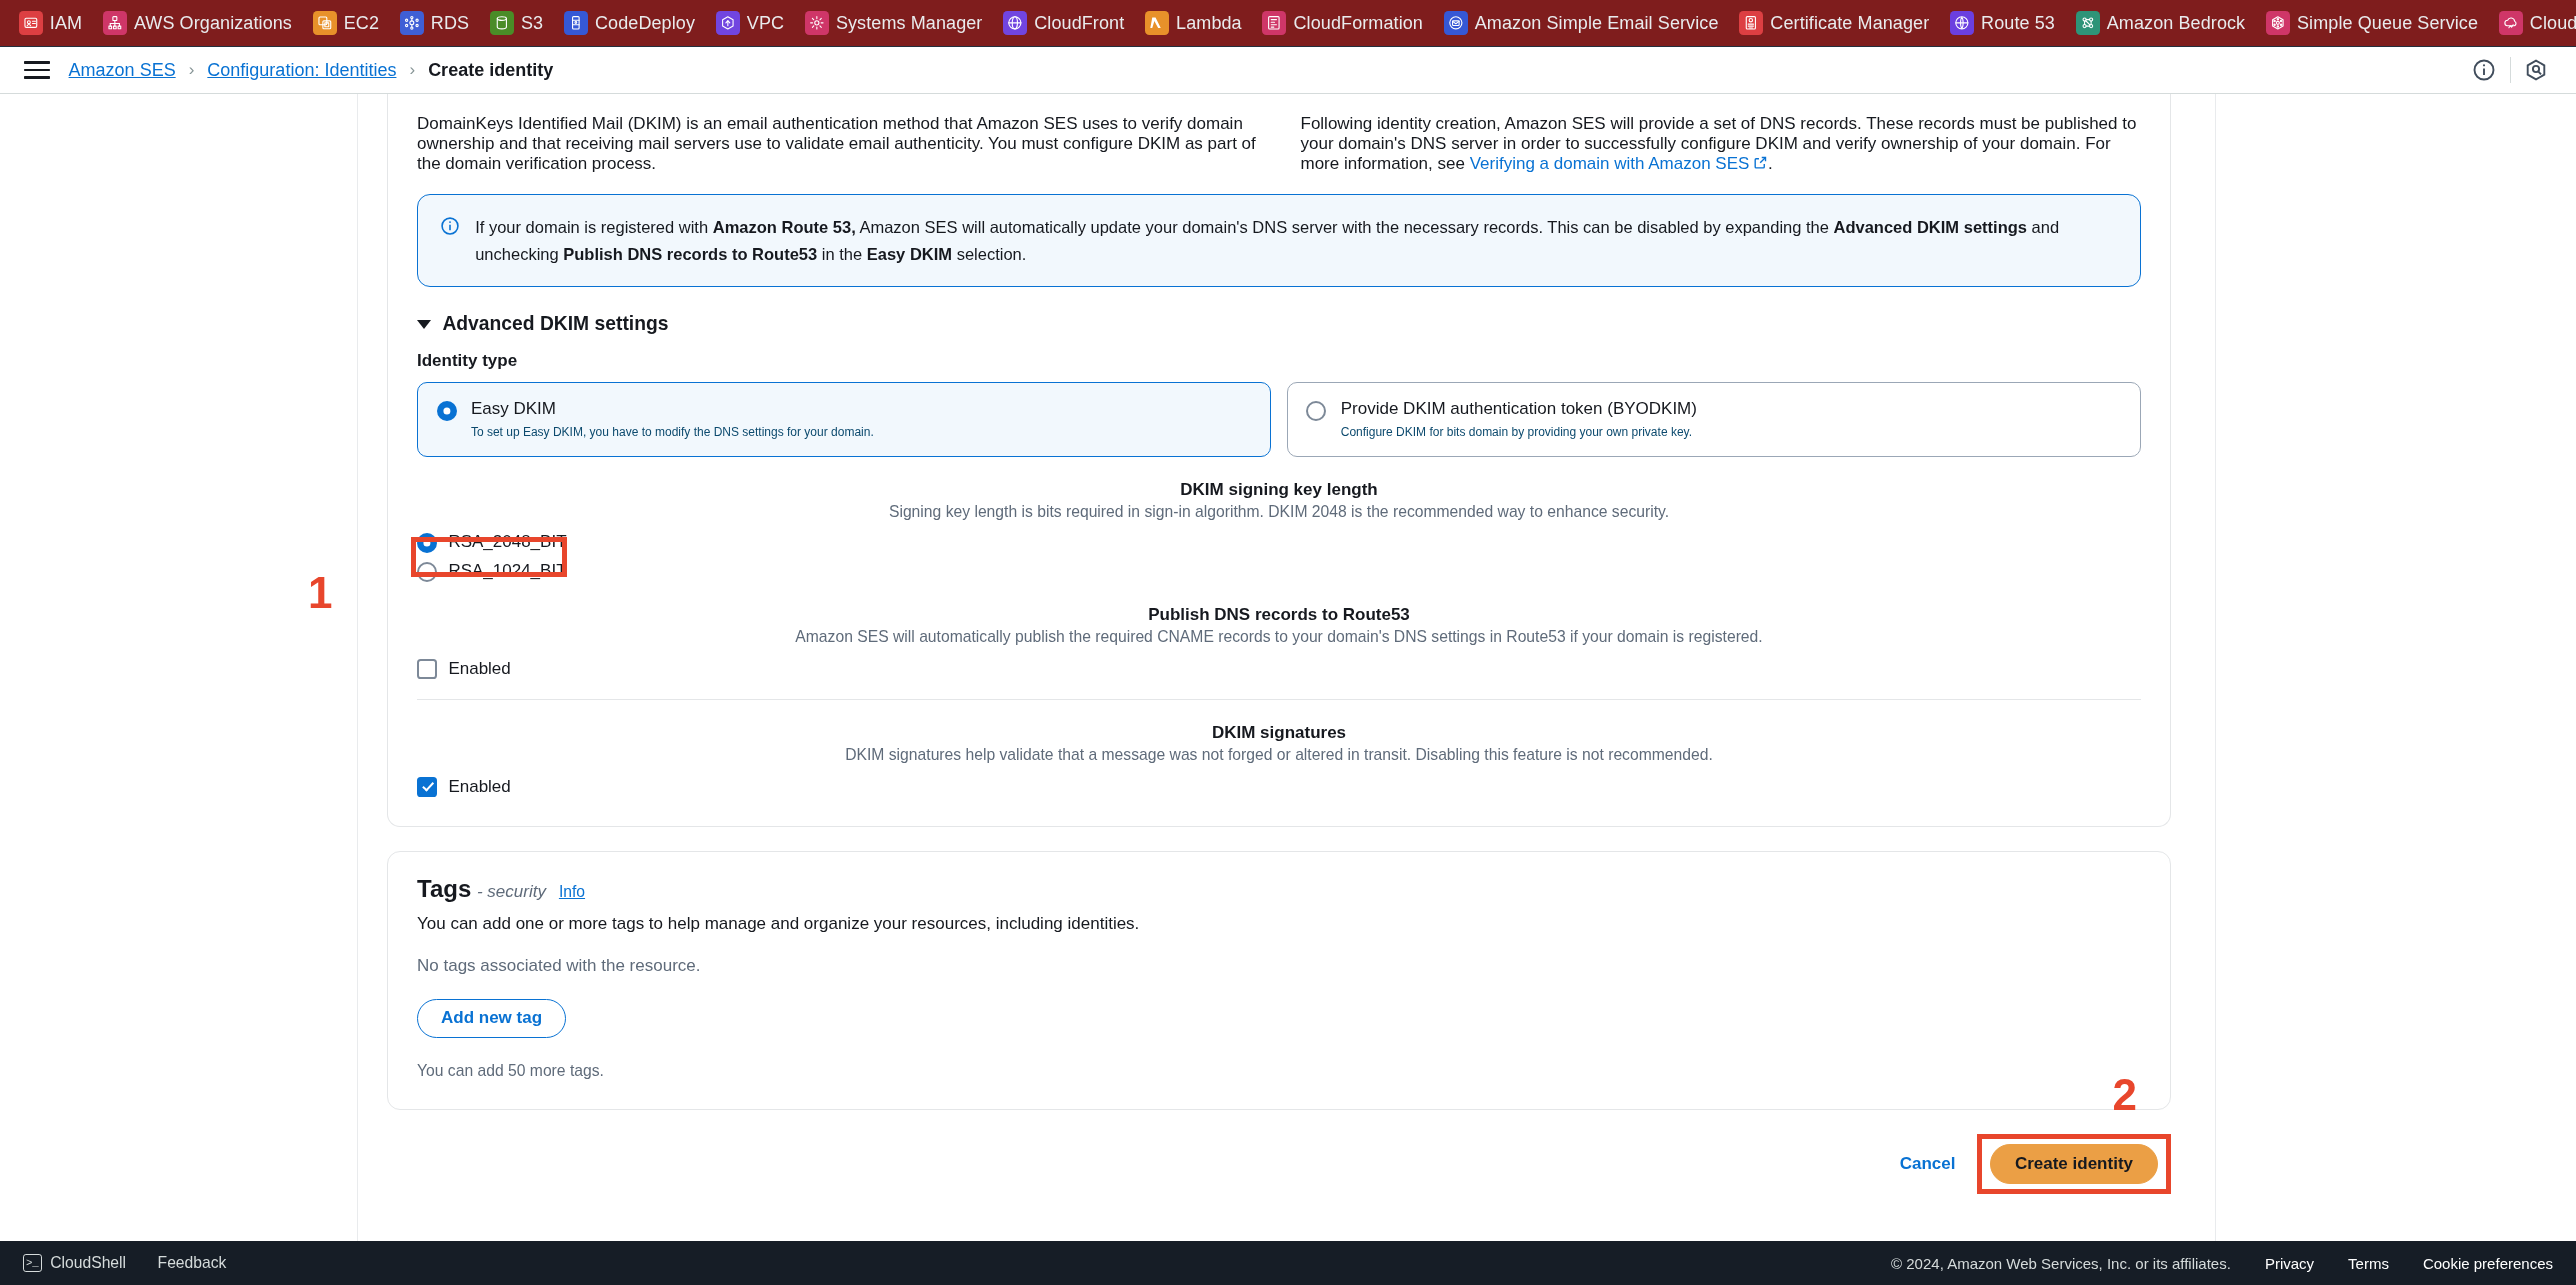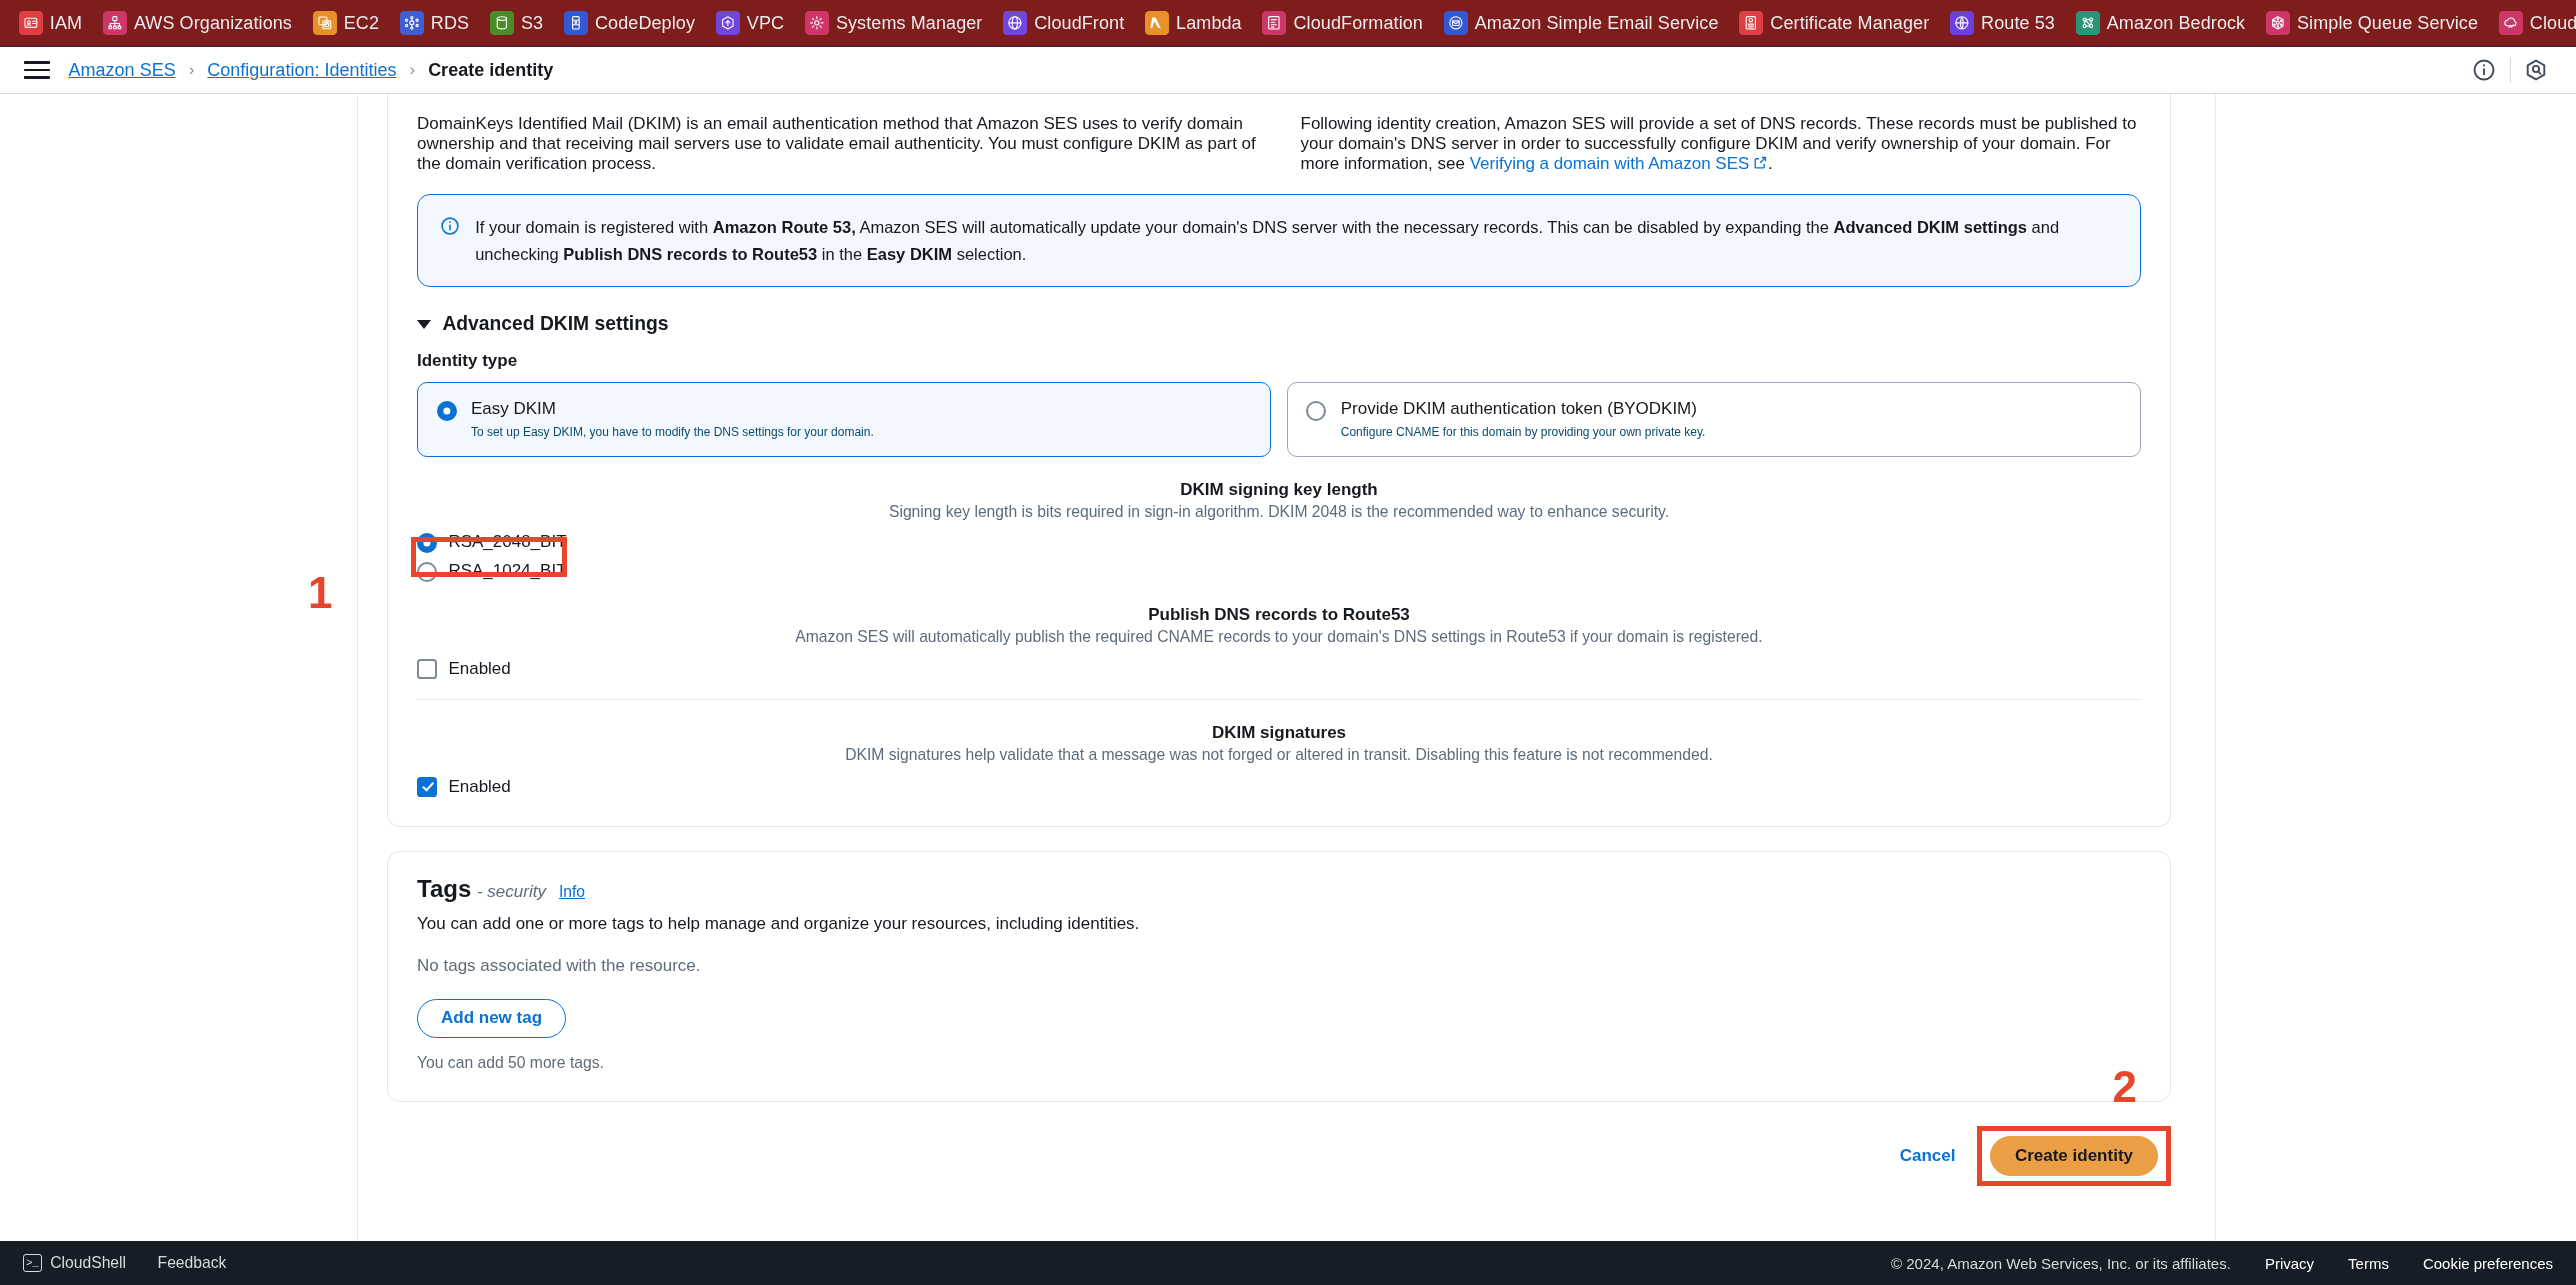--- a/index.html
+++ b/index.html
@@ -202,21 +202,21 @@
   .tags-desc { font-size: 17px; color: #16191f; margin-top: 11.4px; }
   .tags-empty { font-size: 17px; color: #5f6b7a; margin-top: 21.5px; }
   .btn-outline {
     margin-top: 23px;
     display: inline-flex; align-items: center; justify-content: center;
     height: 39px; padding: 0 23px;
     border: 1.4px solid #0972d3; border-radius: 20px;
     color: #0972d3; font-size: 17px; font-weight: bold;
     background: #fff; cursor: pointer;
   }
-  .tags-more { font-size: 15.7px; color: #5f6b7a; margin-top: 16px; }
+  .tags-more { font-size: 15.7px; color: #5f6b7a; margin-top: 24px; }
 
   
   .actions {
     display: flex; align-items: center; justify-content: flex-end;
     gap: 0px; margin-top: 24px;
     padding-bottom: 7.2px;
   }
   .btn-link {
     color: #0972d3; font-size: 17px; font-weight: bold; cursor: pointer;
     padding: 0 21.5px;
@@ -544,21 +544,21 @@
             <span class="radio on"></span>
             <span class="tile-body">
               <span class="tile-title">Easy DKIM</span>
               <span class="tile-desc">To set up Easy DKIM, you have to modify the DNS settings for your domain.</span>
             </span>
           </div>
           <div class="tile">
             <span class="radio"></span>
             <span class="tile-body">
               <span class="tile-title">Provide DKIM authentication token (BYODKIM)</span>
-              <span class="tile-desc">Configure CNAME for this domain by providing your own private key.</span>
+              <span class="tile-desc">Configure DKIM for bits domain by providing your own private key.</span>
             </span>
           </div>
         </div>
       </div>
 
       <div class="section" style="position:relative;">
         <div class="field-label">DKIM signing key length</div>
         <div class="field-desc">Signing key length is bits required in sign-in algorithm. DKIM 2048 is the recommended way to enhance security.</div>
         <div class="radio-line" id="rsa2048">
           <span class="radio on"></span>

